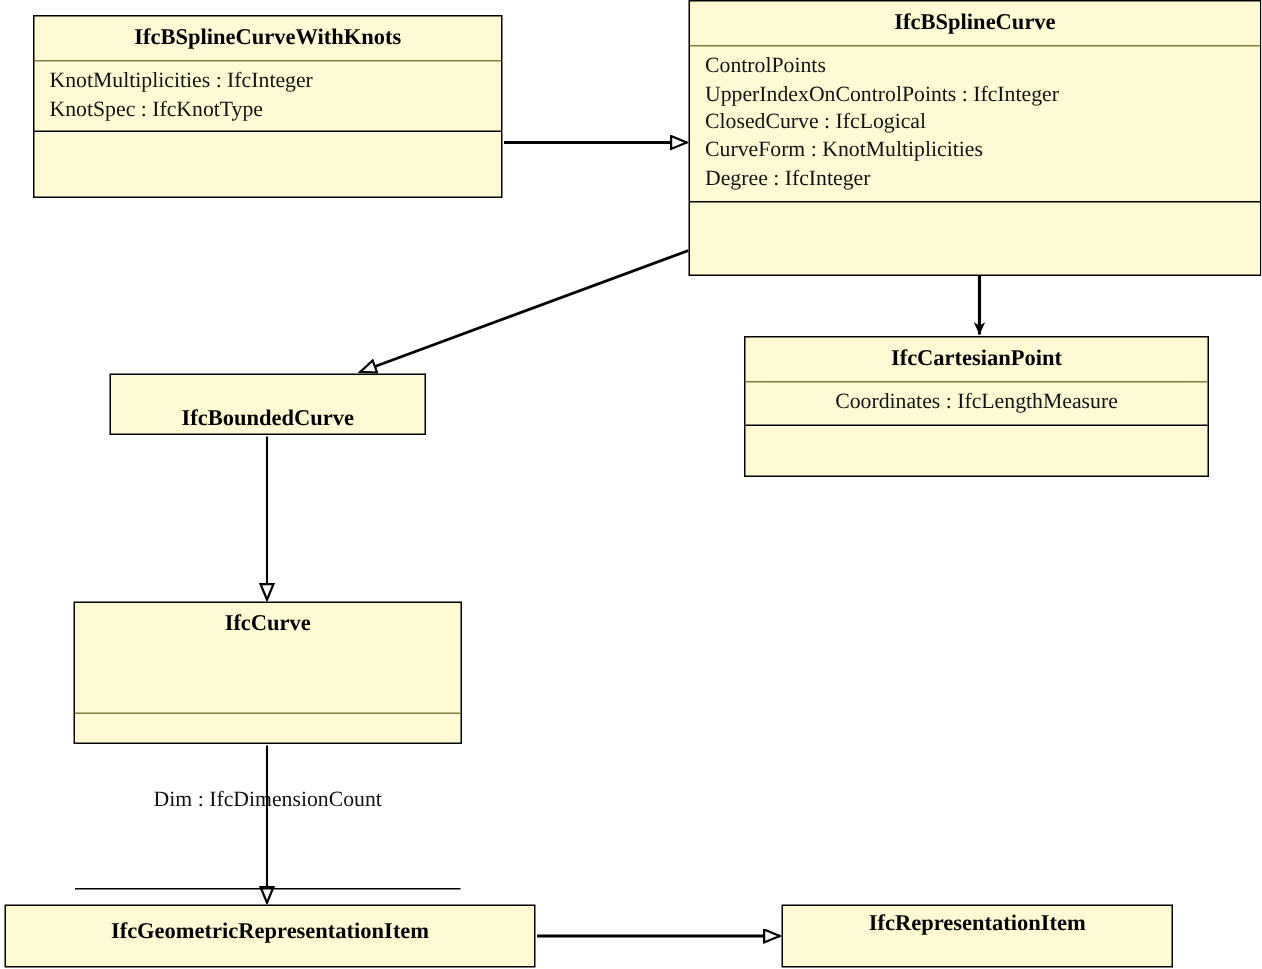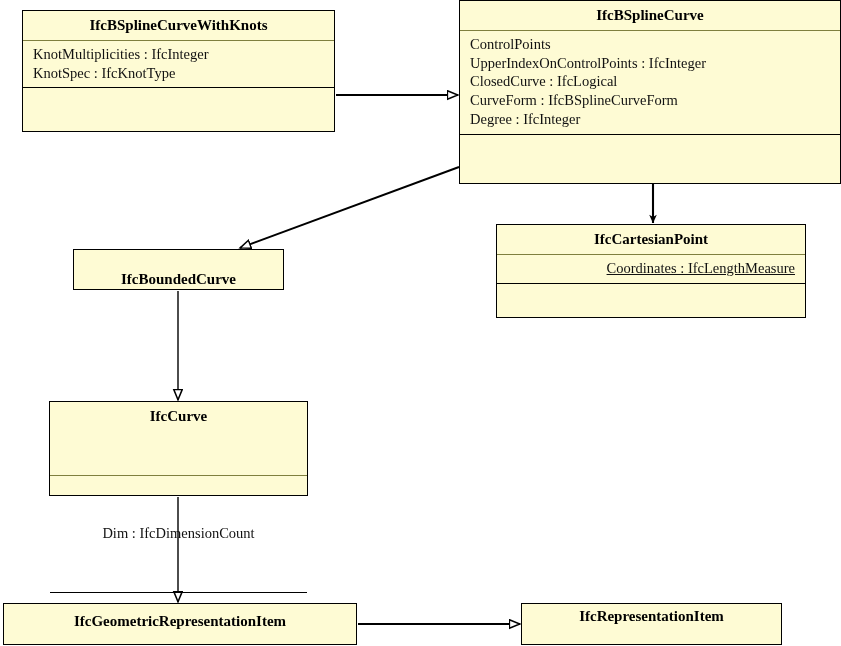--- a/index.html
+++ b/index.html
@@ -123,31 +123,31 @@
     <div class="cls-ops"></div>
   </div>
 
   <div class="uml-class" style="left:459px; top:0px; width:382px; height:184px;">
     <div class="cls-title">IfcBSplineCurve</div>
     <div class="div-olive"></div>
     <div class="cls-attrs">
       <div class="attr-line">ControlPoints</div>
       <div class="attr-line">UpperIndexOnControlPoints : IfcInteger</div>
       <div class="attr-line">ClosedCurve : IfcLogical</div>
-      <div class="attr-line">CurveForm : IfcBSplineCurveForm</div>
+      <div class="attr-line">CurveForm : KnotMultiplicities</div>
       <div class="attr-line">Degree : IfcInteger</div>
     </div>
     <div class="div-black"></div>
     <div class="cls-ops"></div>
   </div>
 
   <div class="uml-class" style="left:496px; top:224px; width:310px; height:94px;">
     <div class="cls-title">IfcCartesianPoint</div>
     <div class="div-olive"></div>
-    <div class="cls-attrs" style="text-align:right;text-decoration:underline;">
+    <div class="cls-attrs" style="text-align:center;">
       <div class="attr-line">Coordinates : IfcLengthMeasure</div>
     </div>
     <div class="div-black"></div>
     <div class="cls-ops"></div>
   </div>
 
   <div class="uml-class" style="left:73px; top:249px; width:211px; height:41px;">
     <div class="cls-title" style="padding-top:21px;">IfcBoundedCurve</div>
   </div>
 

